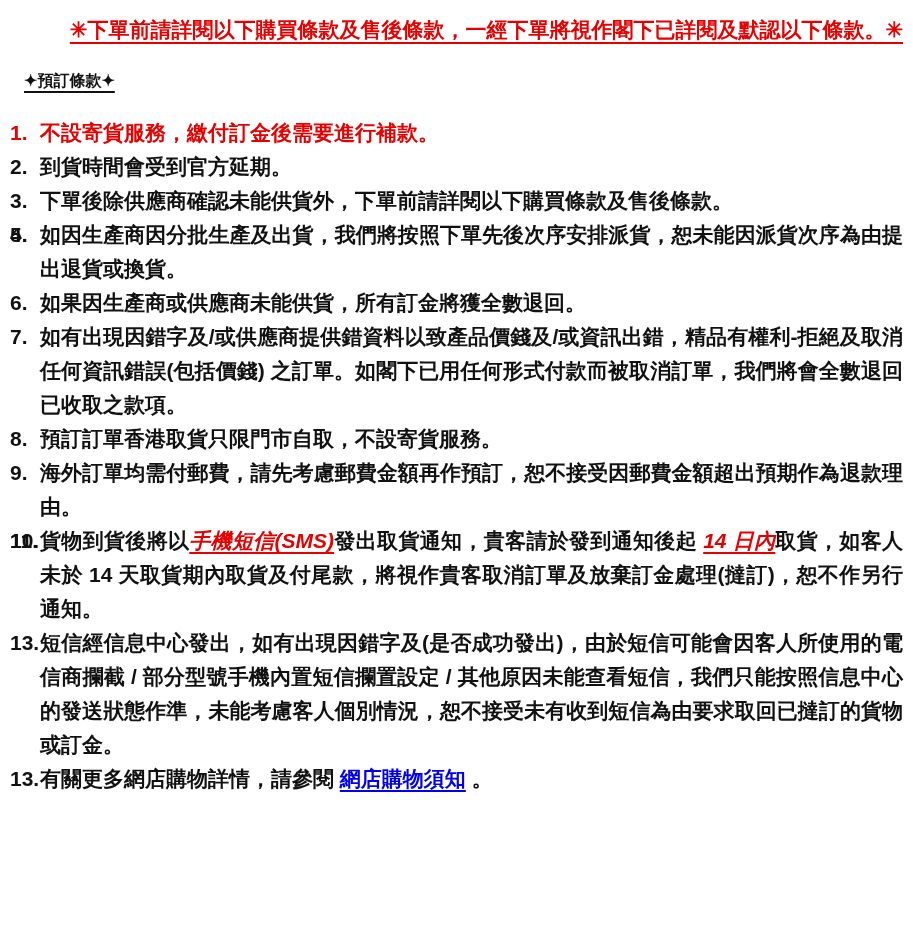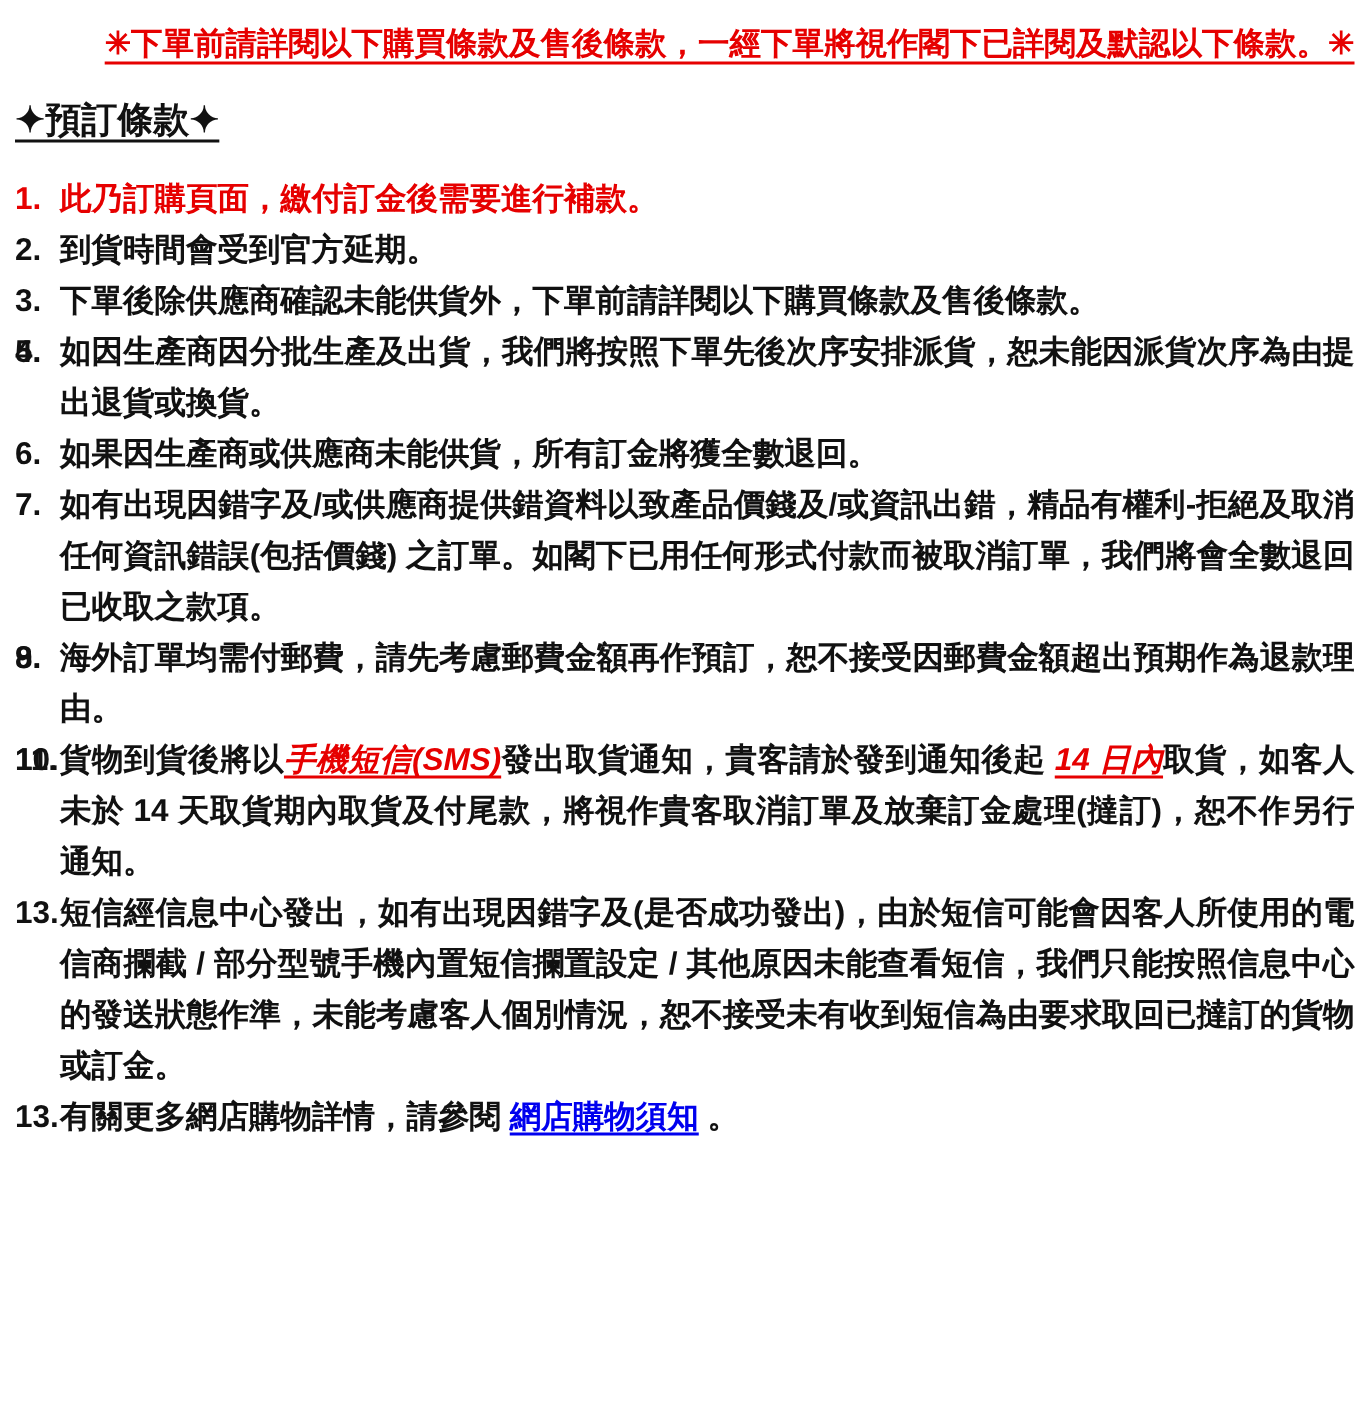--- a/index.html
+++ b/index.html
@@ -26,23 +26,23 @@
   }
   .doc-header .hl{
     color:var(--red);
     text-decoration:underline;
     text-decoration-color:var(--red);
     text-decoration-thickness:2px;
     text-underline-offset:5px;
   }
 
   .section-title{
-    font-size:24px;
+    font-size:16px;
     line-height:26px;
-    margin:0 0 22px 0;
+    margin:0 0 22px 14px;
   }
   .section-title .ul{
     text-decoration:underline;
     text-decoration-thickness:2px;
     text-underline-offset:5px;
   }
 
   ol.terms{list-style:none;margin:0;padding:0;}
   li.term{
     position:relative;
@@ -85,21 +85,21 @@
   </div>
 
   <div class="section-title">
     <span class="ul">✦預訂條款✦</span>
   </div>
 
   <ol class="terms">
 
     <li class="term">
       <span class="num seg-red">1.</span>
-      <span class="seg-red">此乃訂購頁面，繳付訂金後需要進行補款。</span>
+      <span class="seg-red">不設寄貨服務，繳付訂金後需要進行補款。</span>
     </li>
 
     <li class="term">
       <span class="num">2.</span>
       <span>到貨時間會受到官方延期。</span>
     </li>
 
     <li class="term">
       <span class="num">3.</span>
       <span>下單後除供應商確認未能供貨外，下單前請詳閱以下購買條款及售後條款。</span>
@@ -119,20 +119,21 @@
       <span>如果因生產商或供應商未能供貨，所有訂金將獲全數退回。</span>
     </li>
 
     <li class="term">
       <span class="num">7.</span>
       <span>如有出現因錯字及/或供應商提供錯資料以致產品價錢及/或資訊出錯，精品有權利-拒絕及取消任何資訊錯誤(包括價錢) 之訂單。如閣下已用任何形式付款而被取消訂單，我們將會全數退回已收取之款項。</span>
     </li>
 
     <li class="term">
       <span class="num">8.</span>
+      <span>預訂訂單香港取貨只限門市自取，不設寄貨服務。</span>
     </li>
 
     <li class="term">
       <span class="num">9.</span>
       <span>海外訂單均需付郵費，請先考慮郵費金額再作預訂，恕不接受因郵費金額超出預期作為退款理由。</span>
     </li>
 
     <li class="term">
       <span class="num">10.</span>
     </li>

